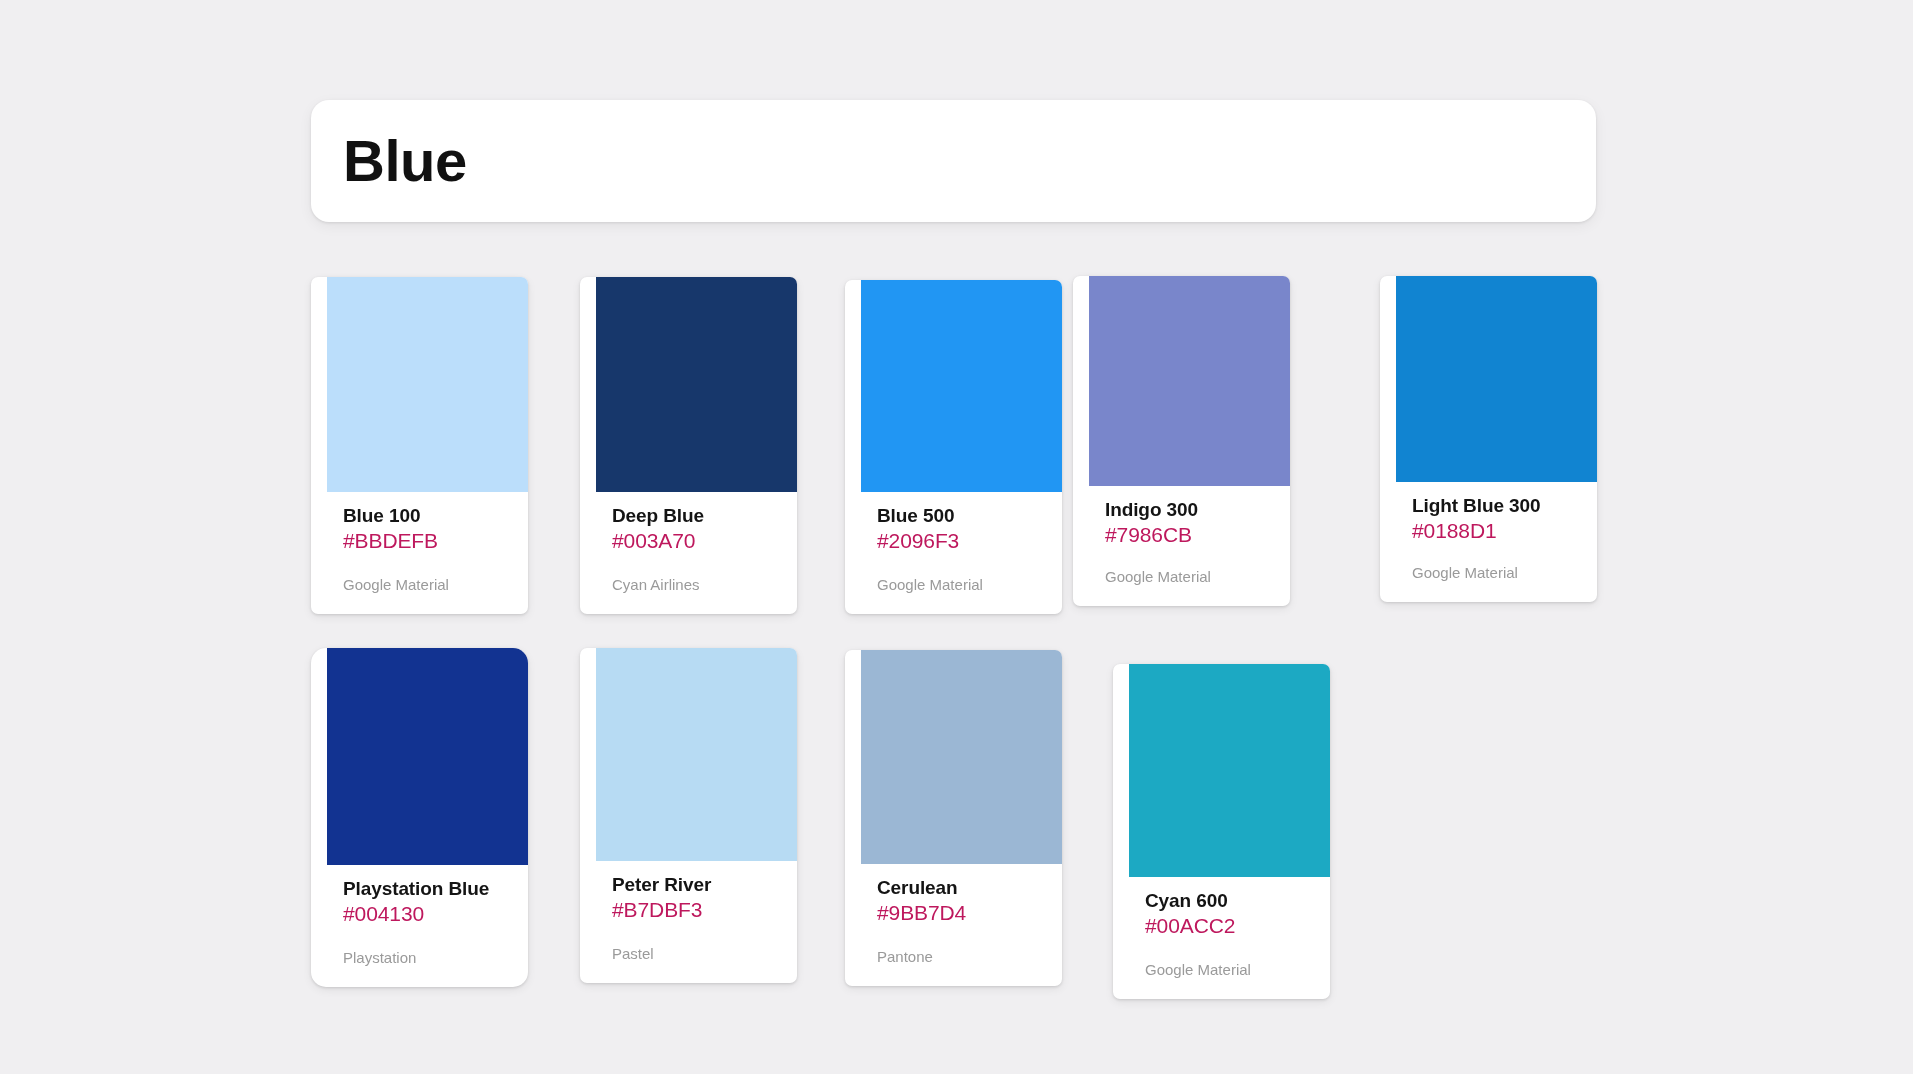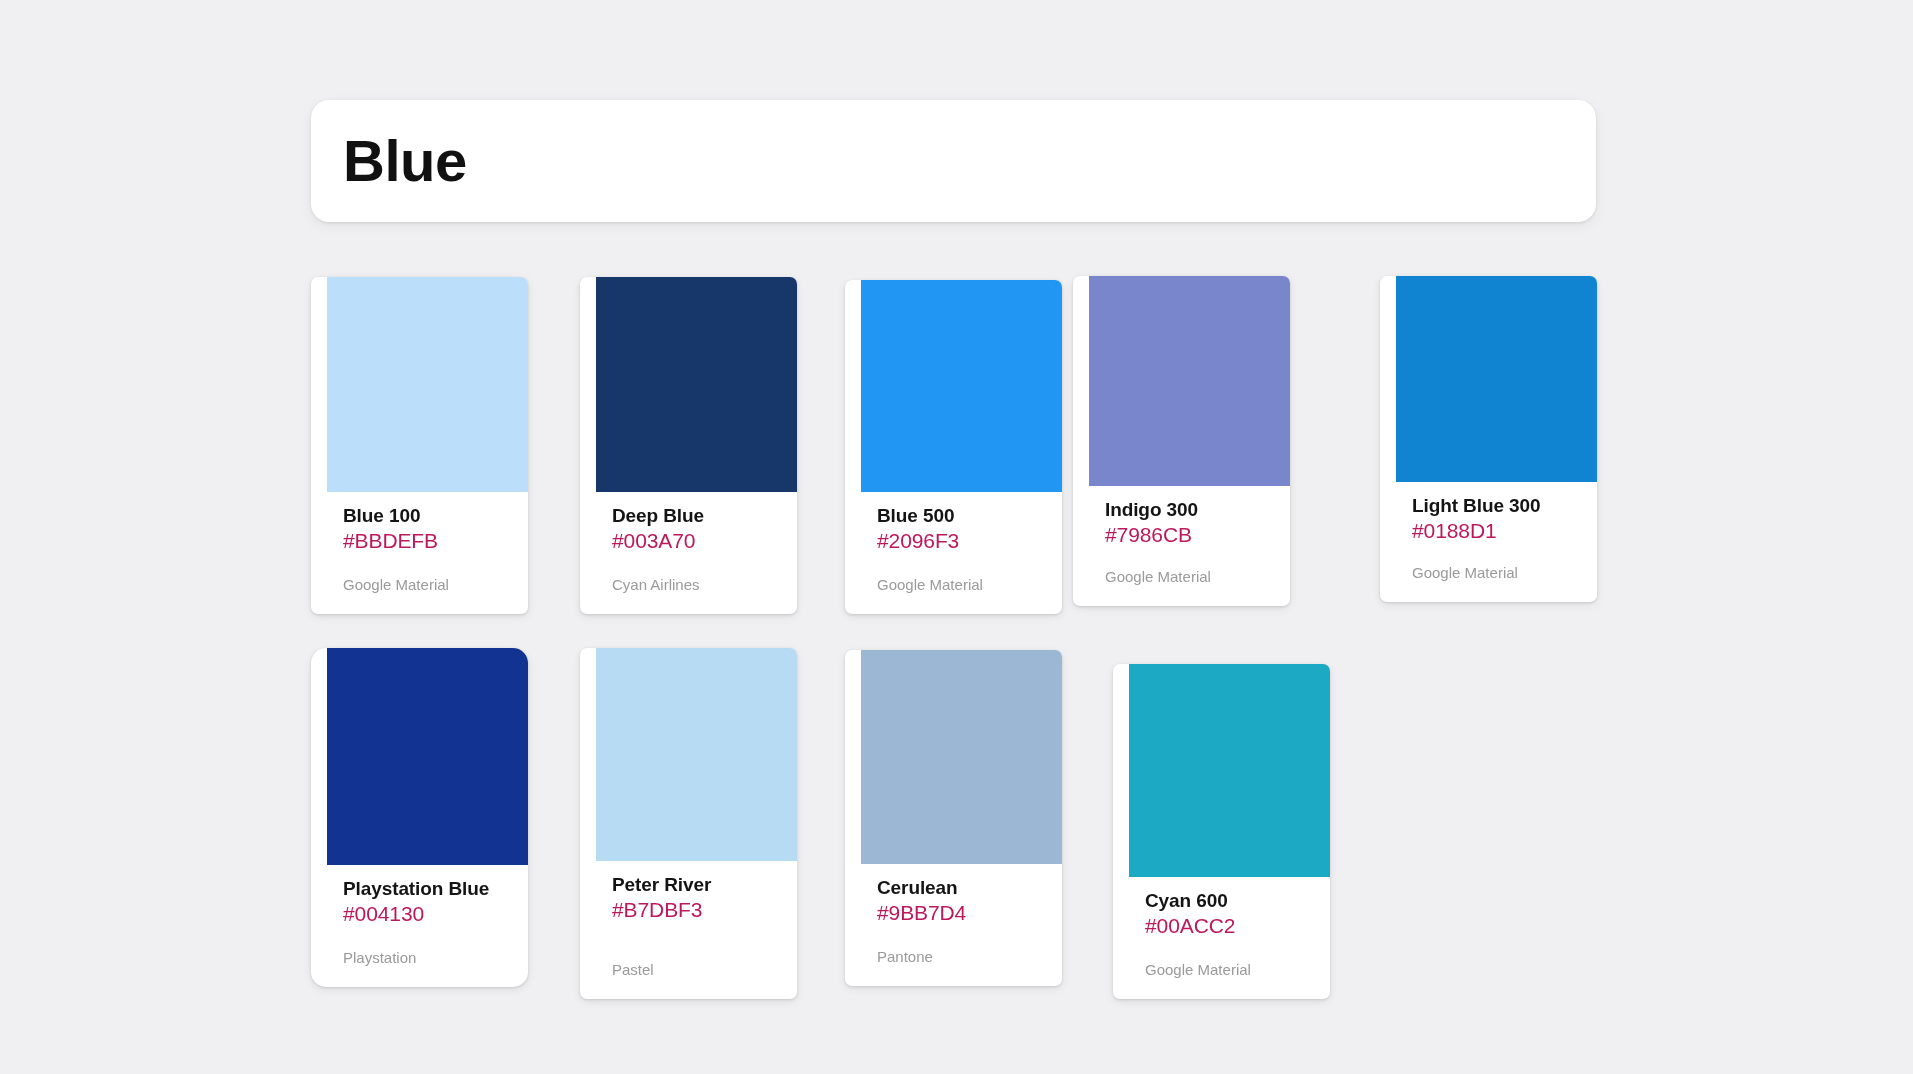--- a/index.html
+++ b/index.html
@@ -149,21 +149,21 @@
           <div class="color-name">Playstation Blue</div>
           <div class="color-hex">#004130</div>
           <div class="color-source" style="margin-top: 22px;">Playstation</div>
         </div>
       </div>
       <div class="card" style="left: 580px; top: 648px;">
         <div class="swatch" style="background: rgb(183, 219, 243); height: 213px;"></div>
         <div class="card-body">
           <div class="color-name">Peter River</div>
           <div class="color-hex">#B7DBF3</div>
-          <div class="color-source" style="margin-top: 38px;">Pastel</div>
+          <div class="color-source" style="margin-top: 22px;">Pastel</div>
         </div>
       </div>
       <div class="card" style="left: 845px; top: 650px;">
         <div class="swatch" style="background: rgb(155, 183, 212); height: 214px;"></div>
         <div class="card-body">
           <div class="color-name">Cerulean</div>
           <div class="color-hex">#9BB7D4</div>
           <div class="color-source" style="margin-top: 22px;">Pantone</div>
         </div>
       </div>

